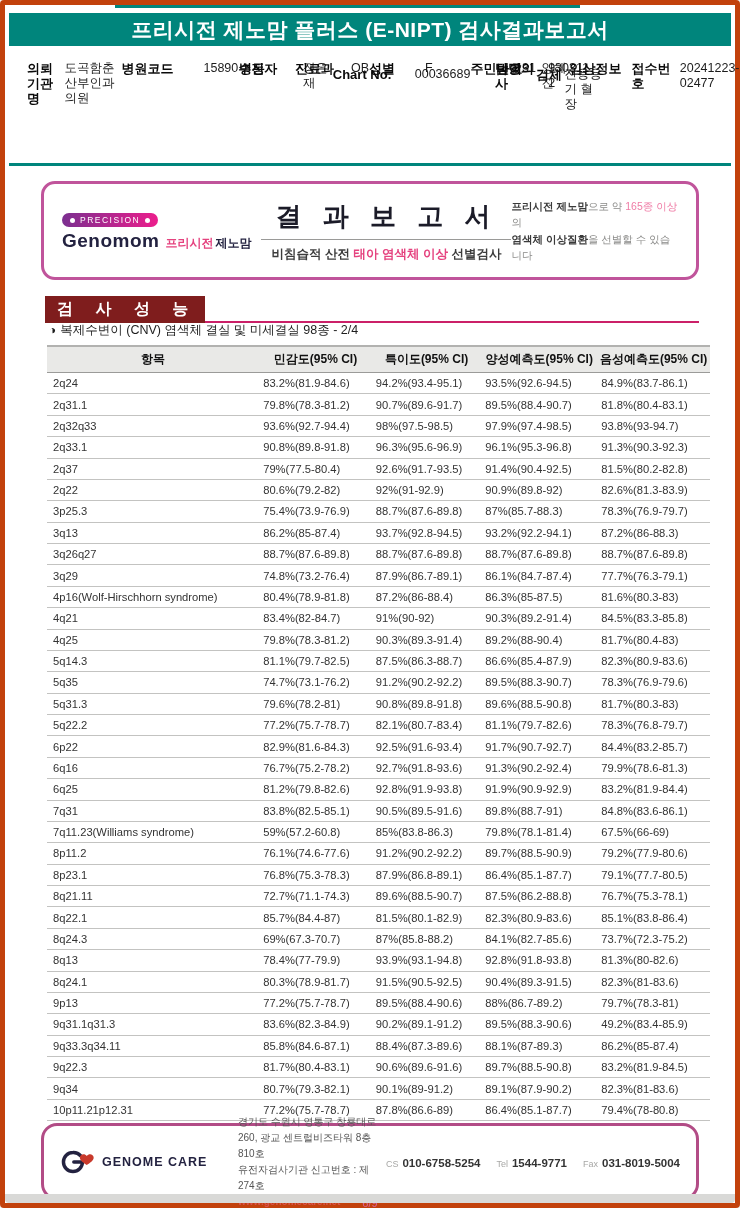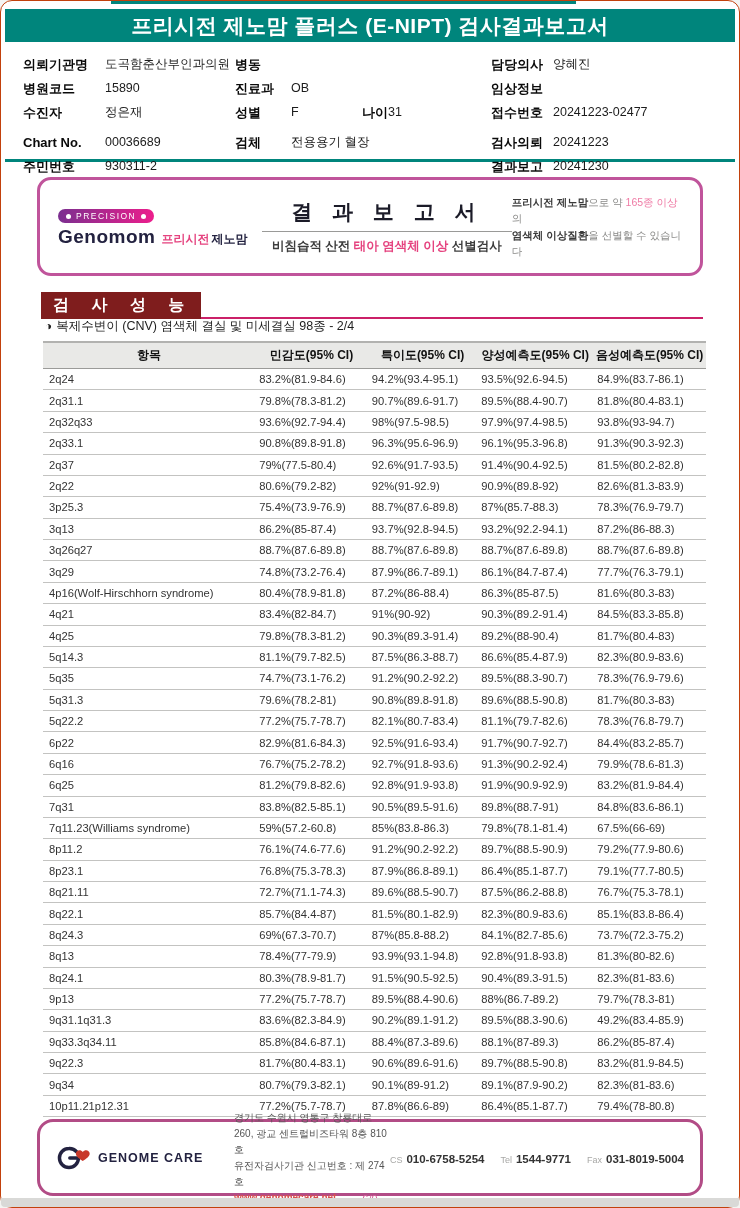--- a/index.html
+++ b/index.html
@@ -3,37 +3,37 @@
 <meta charset="utf-8">
 <style>
   * { margin:0; padding:0; box-sizing:border-box; }
   body {
     width:740px; height:1208px;
     font-family:"Liberation Sans","DejaVu Sans",sans-serif;
     background:#f4f4f2; position:relative; overflow:hidden;
   }
   .page {
     position:absolute; inset:0; background:#fff;
-    border:1px solid #c2410c; border-radius:12px;
+    border:5px solid #c2410c; border-radius:4px;
   }
   
   .top-line { position:absolute; top:0; left:110px; width:465px; height:3px; background:#00857c; }
   
   .title-bar {
     position:absolute; top:8px; left:4px; right:4px; height:33px;
     background:#00857c; color:#fff; display:flex; align-items:center; justify-content:center;
     font-size:21px; font-weight:bold; letter-spacing:0.5px;
   }
   
   .info-panel {
     position:absolute; top:43px; left:4px; right:4px; height:118px;
     background:#fff; border-bottom:3px solid #00857c;
     display:flex; padding:8px 0 0 18px;
   }
-  .info-col { display:flex; flex-direction:column; }
+  .info-col { display:flex; flex-direction:row; }
   .info-col.c1 { width:212px; }
   .info-col.c2 { width:256px; }
   .info-col.c3 { flex:1; }
   .info-row { display:flex; margin:4.5px 0; font-size:13px; line-height:15px; }
   .info-col .info-row:nth-child(4) { margin-top:11px; }
   .ilbl { font-weight:bold; color:#0a0a0a; }
   .c1 .ilbl { width:82px; }
   .c2 .ilbl { width:56px; }
   .c3 .ilbl { width:62px; }
   .ival { color:#1c1c1c; font-size:12.5px; }
@@ -52,21 +52,21 @@
     background:linear-gradient(90deg,#7b2f90,#ec1e8c);
     color:#fff; font-size:8.5px; font-weight:normal; letter-spacing:1.5px;
     border-radius:8px; padding:2px 8px; margin-bottom:3px;
   }
   .precision-badge .dot { width:5px; height:5px; border-radius:50%; background:#fff; display:inline-block; }
   .brand-line { font-weight:bold; }
   .brand-main { font-size:19px; color:#232240; letter-spacing:0.5px; }
   .brand-sub-pink { font-size:12px; color:#e5437f; margin-left:6px; }
   .brand-sub-dark { font-size:12px; color:#232240; margin-left:2px; }
   .center-block { flex:1; text-align:center; }
-  .report-title { font-size:21px; font-weight:bold; color:#1b1b28; letter-spacing:7px; }
+  .report-title { font-size:26px; font-weight:bold; color:#1b1b28; letter-spacing:7px; }
   .report-title-rule { width:250px; border-bottom:1.5px solid #9a9a98; margin:5px auto 6px auto; }
   .report-subtitle { font-size:12.5px; color:#3c3c3c; font-weight:bold; }
   .report-subtitle .pink { color:#e5437f; }
   .note-block { width:182px; font-size:10.5px; line-height:1.55; color:#8a8a88; }
   .note-block b { color:#3a3a3a; }
   .note-block .pink { color:#ef7ba5; }
 
   
   .section-row { position:absolute; top:291px; left:40px; right:36px; border-bottom:2px solid #cb2068; }
   .section-badge {

